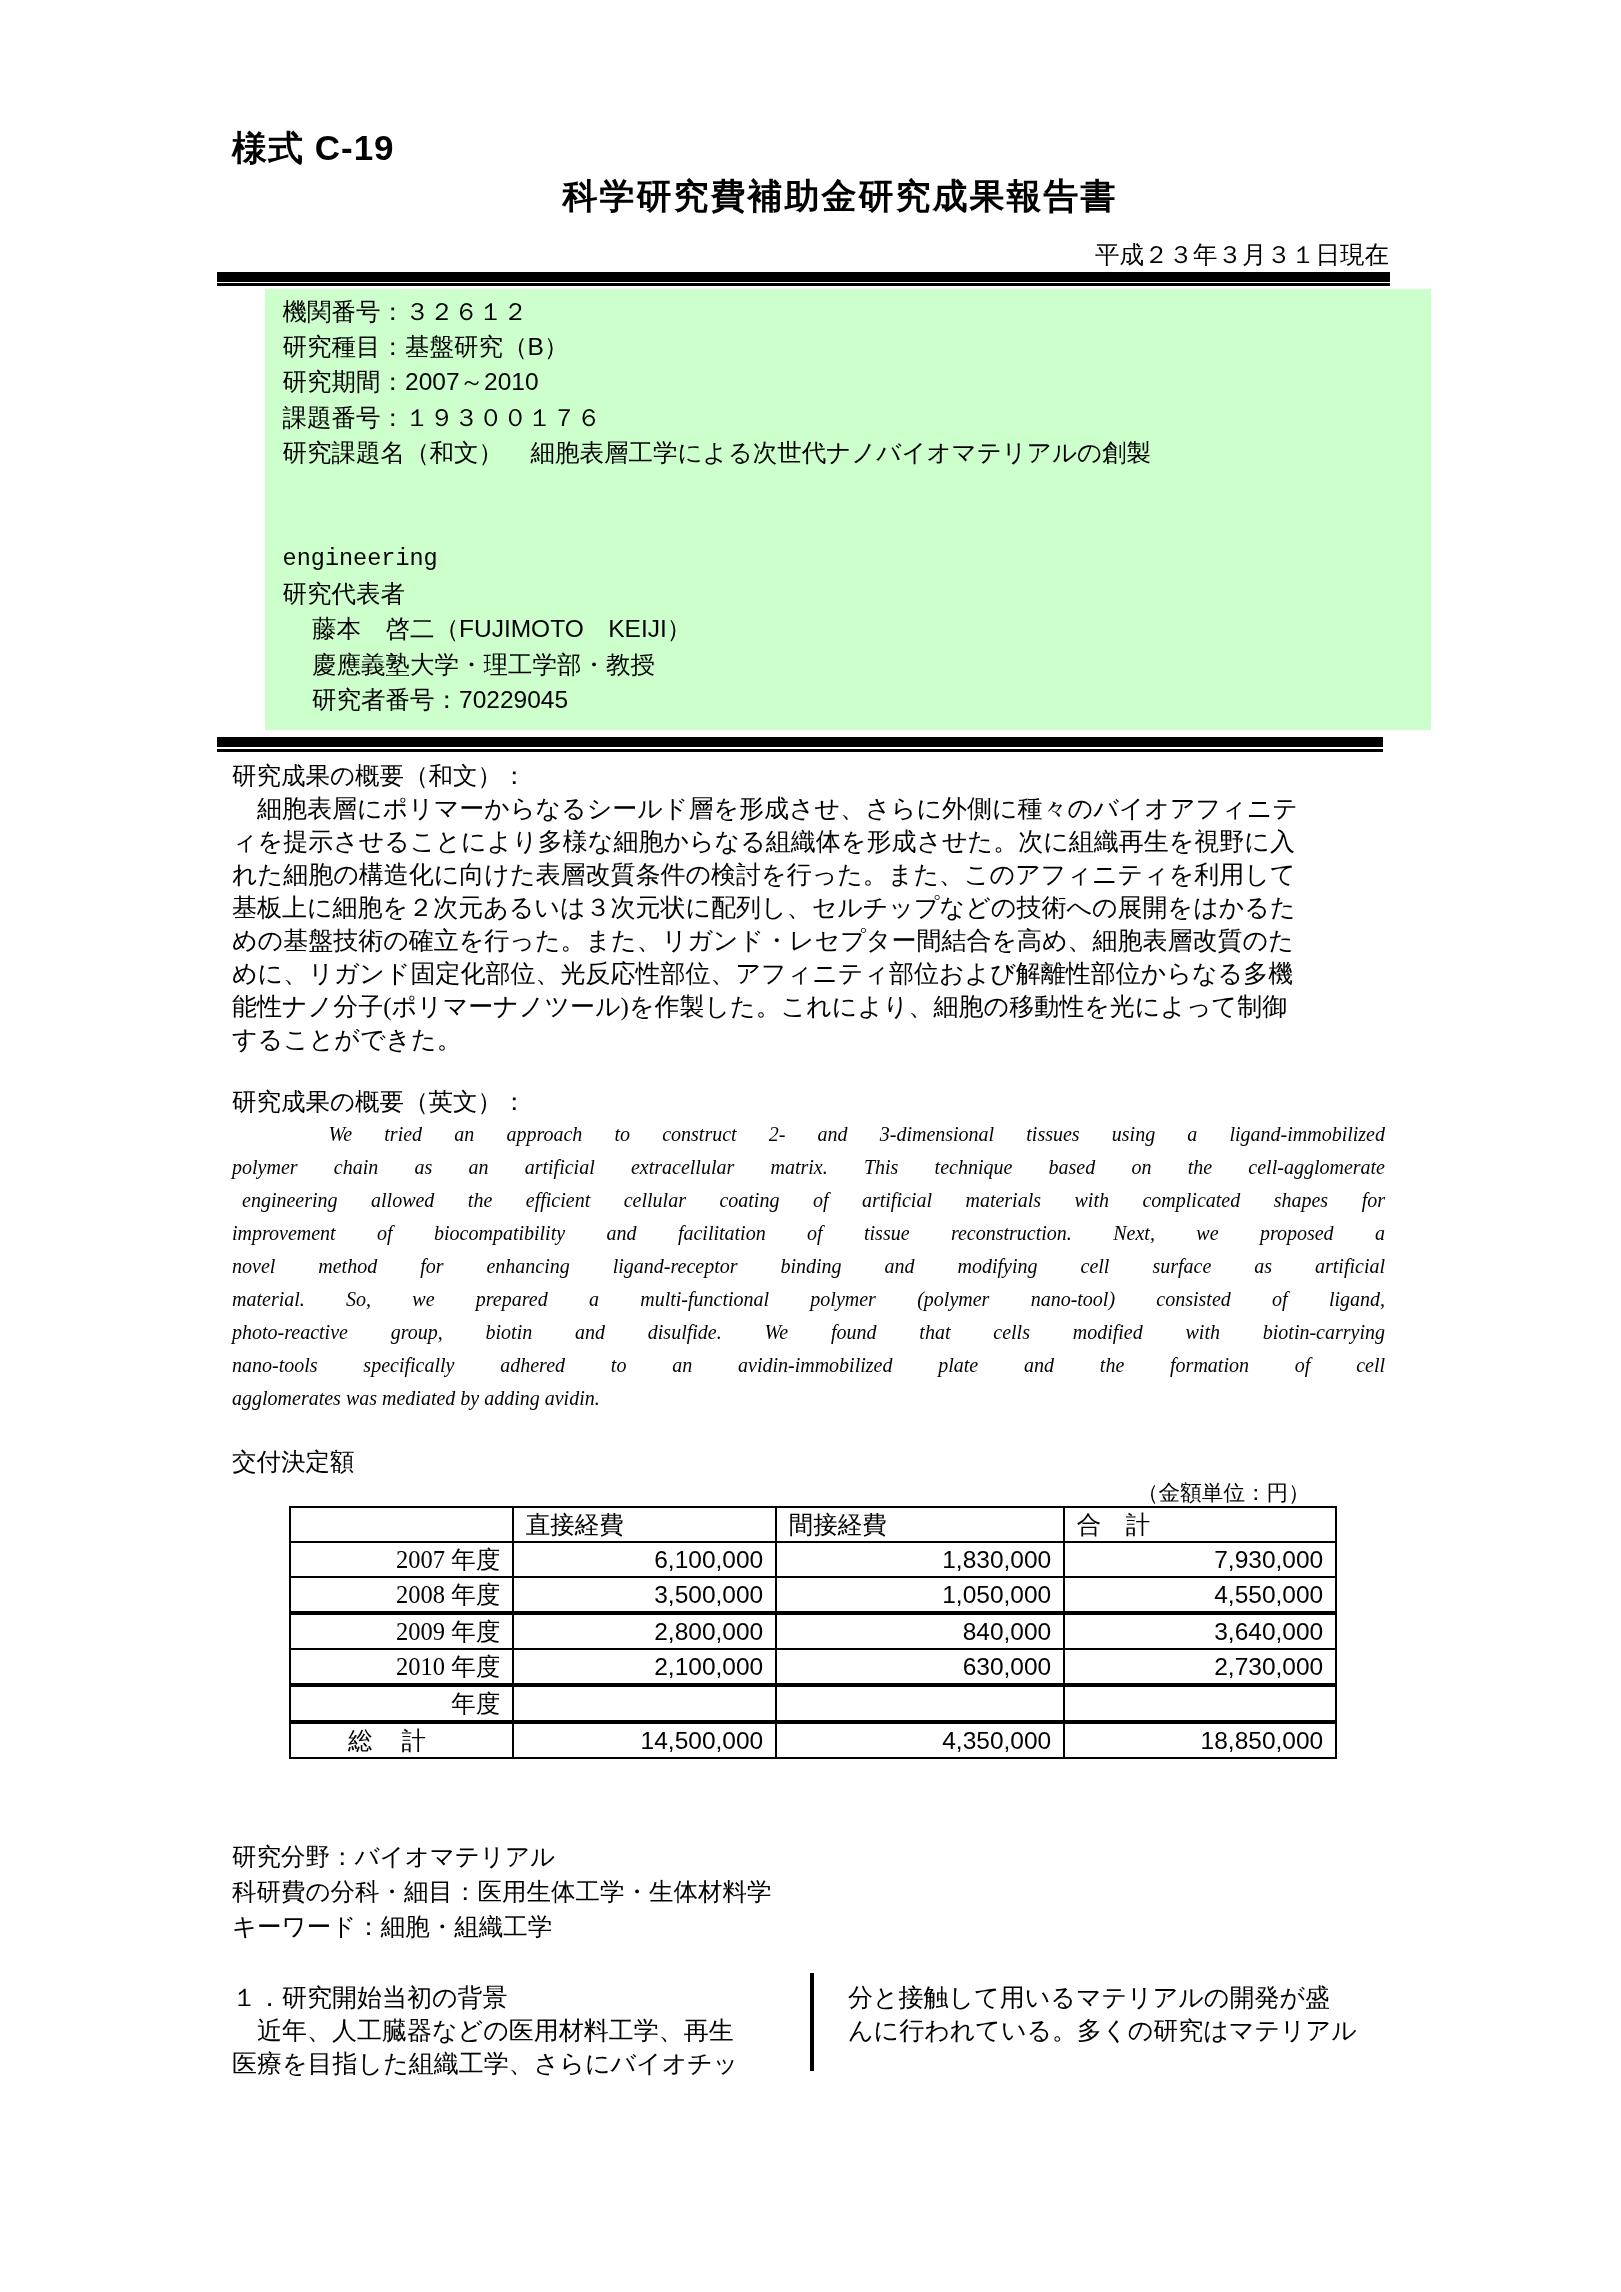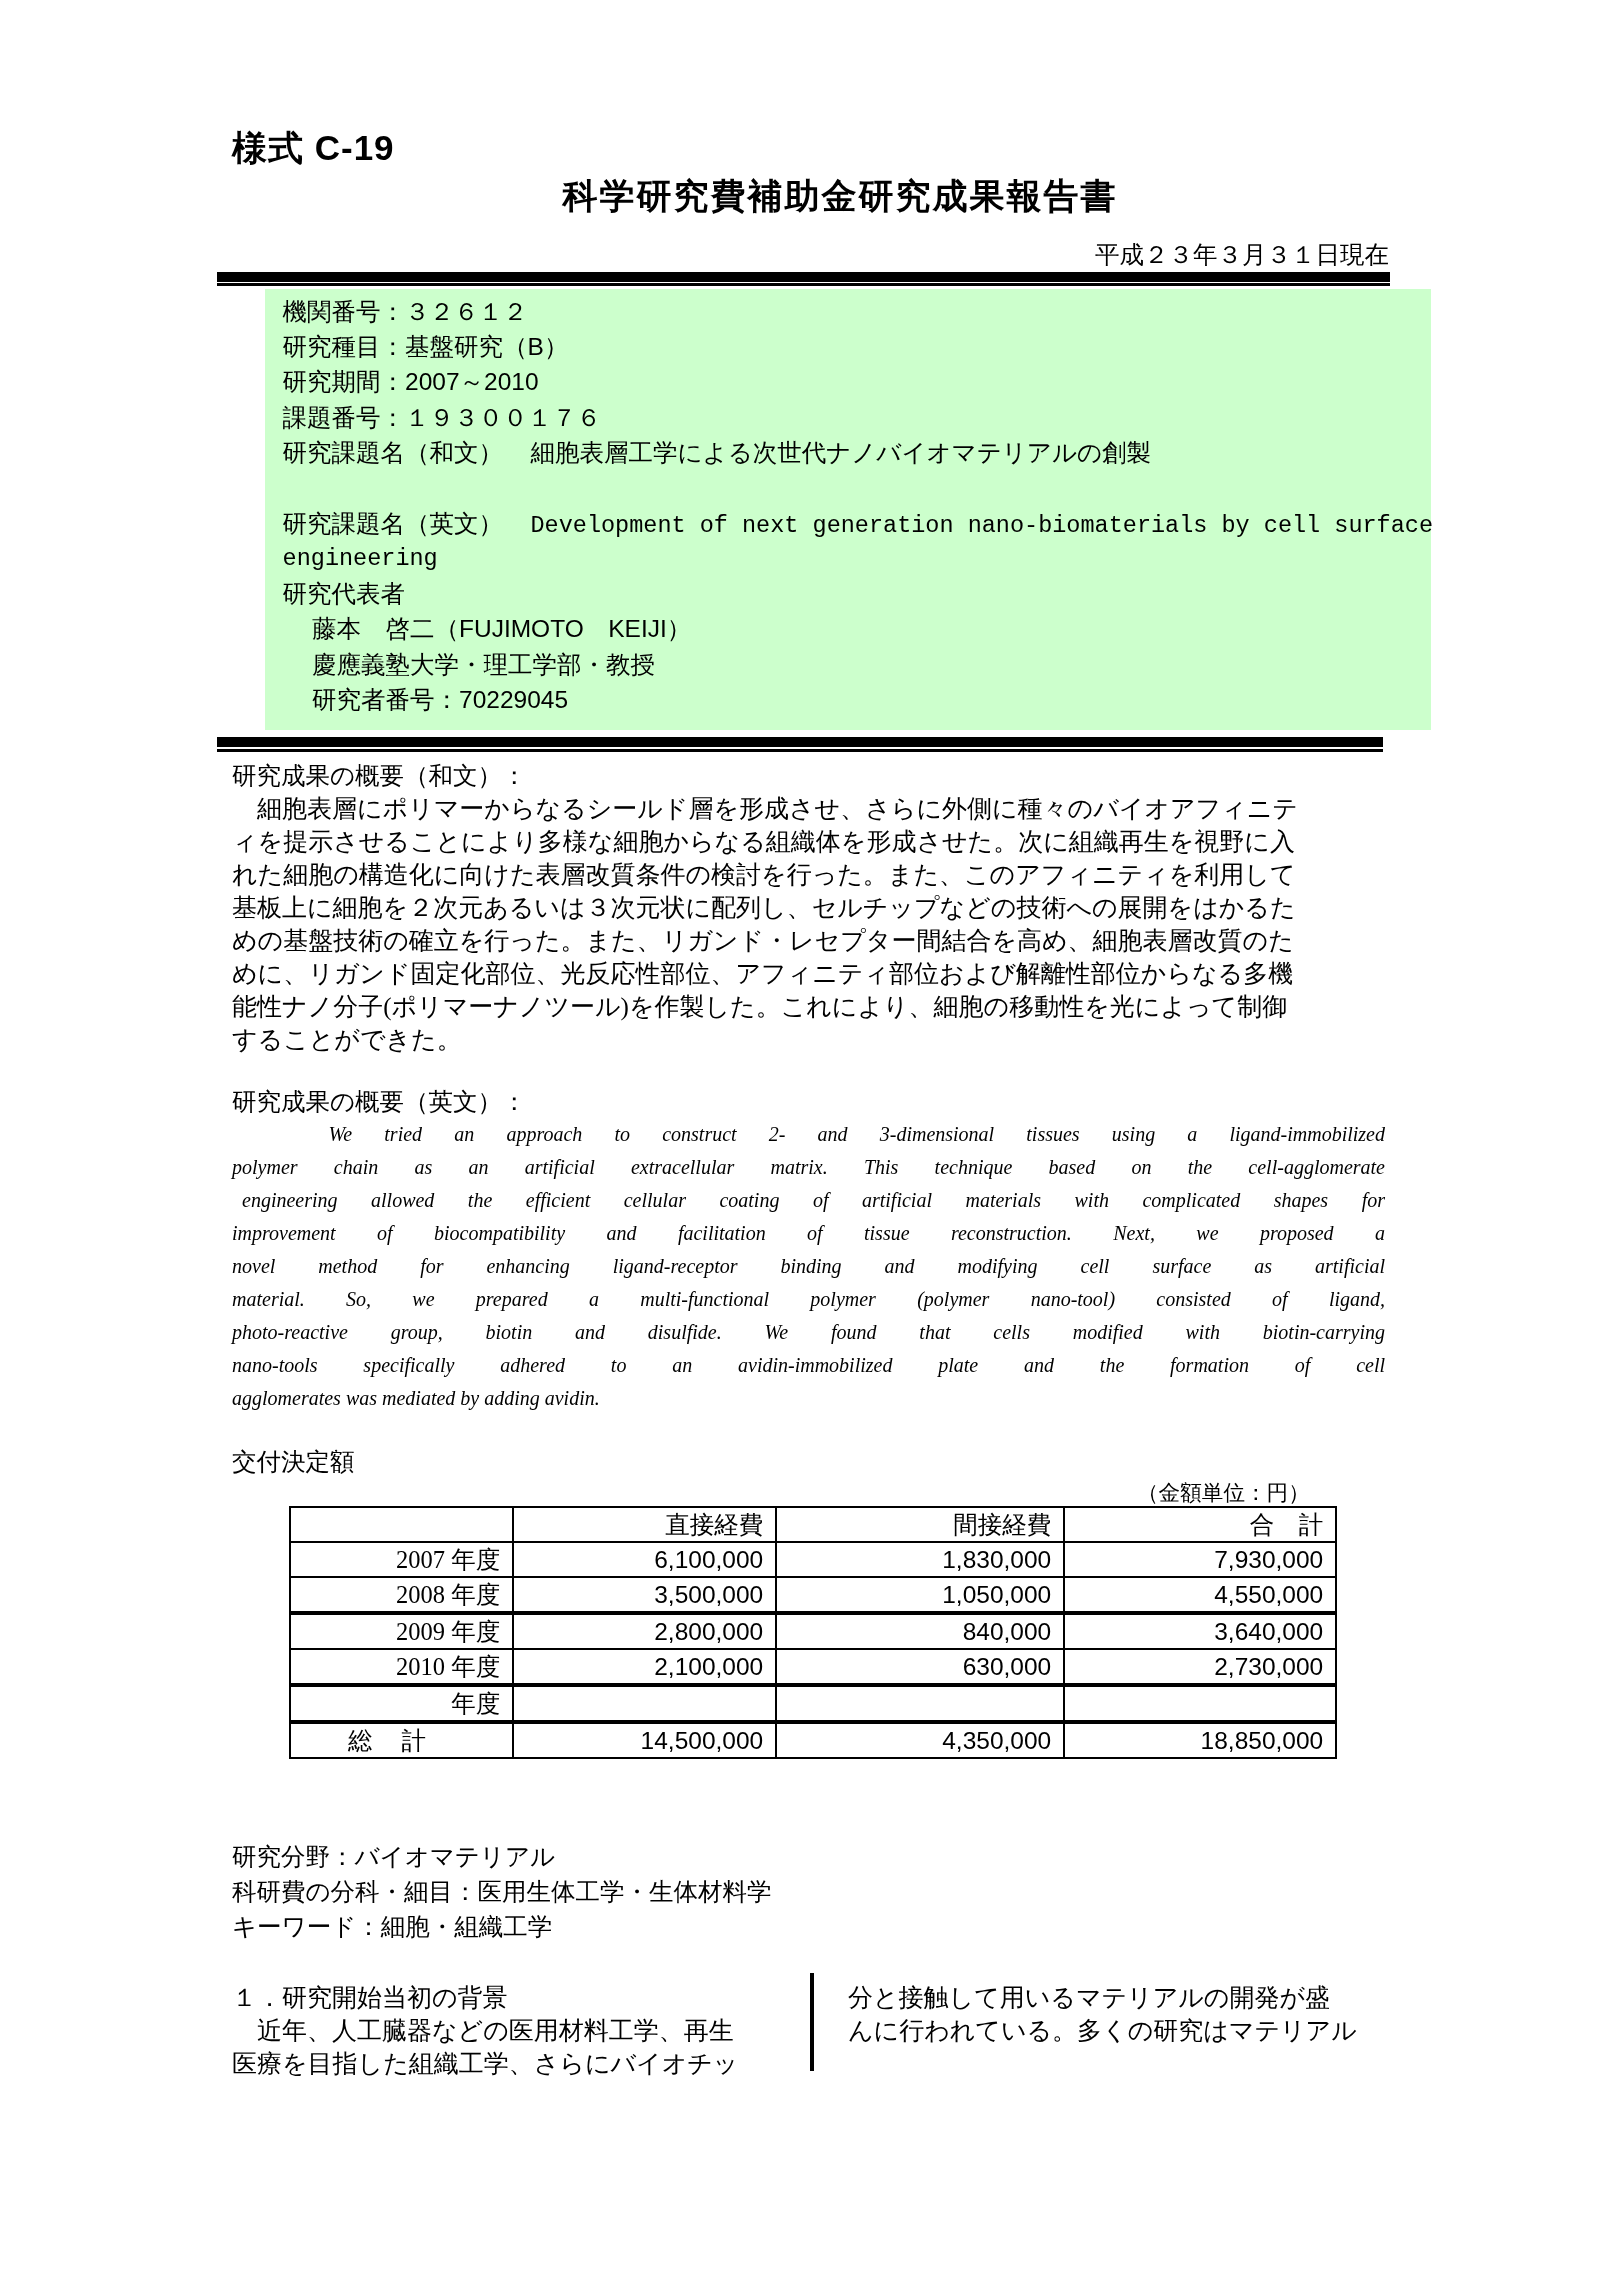--- a/index.html
+++ b/index.html
@@ -19,21 +19,21 @@
   #info-box { left: 217px; top: 289px; width: 1166px; height: 441px; background: #ccffcc; margin-left: 48px; }
   .info-line { position: absolute; left: 17.6px; font-size: 24.5px; line-height: 35px; white-space: nowrap; }
   .info-line.indent { left: 47px; }
 
   .section-head { font-size: 24.5px; }
   .para-ja { font-size: 25px; line-height: 33px; text-align: justify; text-align-last: left; }
   .para-en { font-size: 20px; line-height: 33px; text-align: justify; text-align-last: left; font-style: italic; }
 
   #grant-table { border-collapse: collapse; table-layout: fixed; }
   #grant-table td, #grant-table th { border: 2px solid #000; height: 33px; padding: 0 11.8px; font-size: 24.5px; font-weight: normal; white-space: nowrap; }
-  #grant-table th { text-align: right; border-radius: 13px; }
+  #grant-table th { text-align: left; border-radius: 13px; }
   #grant-table td.num { text-align: right; }
   #grant-table td.year { text-align: right; }
   #grant-table tr.thick-top td { border-top: 4.9px solid #000; }
   #grant-table tr.total td.label { text-align: center; letter-spacing: 29px; }
 
   .two-col-divider { background: #000; width: 3.9px; }
 </style>
 </head>
 <body>
 
@@ -44,23 +44,20 @@
 <div class="abs rule-thick" style="left:217px; top:272px; width:1173px;"></div>
 <div class="abs rule-thin" style="left:217px; top:283px; width:1173px;"></div>
 
 <div id="info-box" class="abs sans">
   <div class="info-line" style="top:4.9px;">機関番号：３２６１２</div>
   <div class="info-line" style="top:40px;">研究種目：基盤研究（B）</div>
   <div class="info-line" style="top:75px;">研究期間：2007～2010</div>
   <div class="info-line" style="top:111px;">課題番号：１９３００１７６</div>
   <div class="info-line" style="top:146px;">
     <span>研究課題名（和文）</span><span style="display:inline-block;width:27.4px;"></span><span>細胞表層工学による次世代ナノバイオマテリアルの創製</span>
-  </div>
-  <div class="info-line" style="top:217px;">
-    <span>研究課題名（英文）</span><span style="display:inline-block;width:27.4px;"></span><span class="mono" style="font-size:23.5px;">Development of next generation nano-biomaterials by cell surface</span>
   </div>
   <div class="info-line mono" style="top:252px; font-size:23.5px;">engineering</div>
   <div class="info-line" style="top:287px;">研究代表者</div>
   <div class="info-line indent" style="top:322px;">藤本　啓二（FUJIMOTO　KEIJI）</div>
   <div class="info-line indent" style="top:358px;">慶應義塾大学・理工学部・教授</div>
   <div class="info-line indent" style="top:393px;">研究者番号：70229045</div>
 </div>
 
 <div class="abs rule-thick" style="left:217px; top:737px; width:1166px;"></div>
 <div class="abs rule-thin" style="left:217px; top:749px; width:1166px;"></div>

